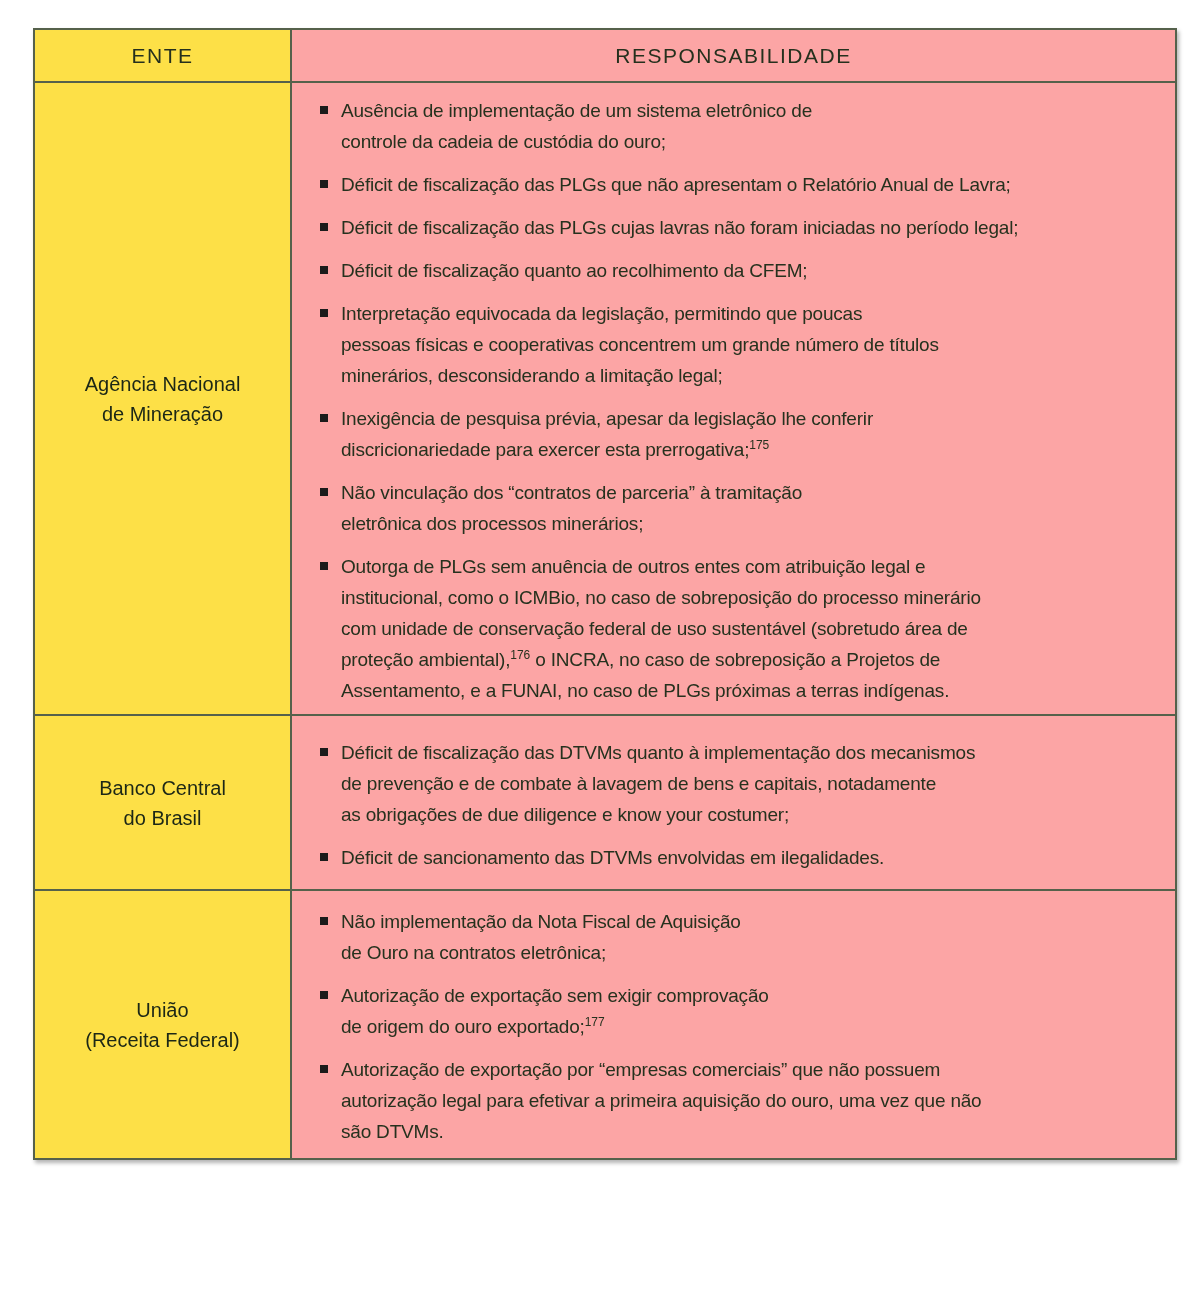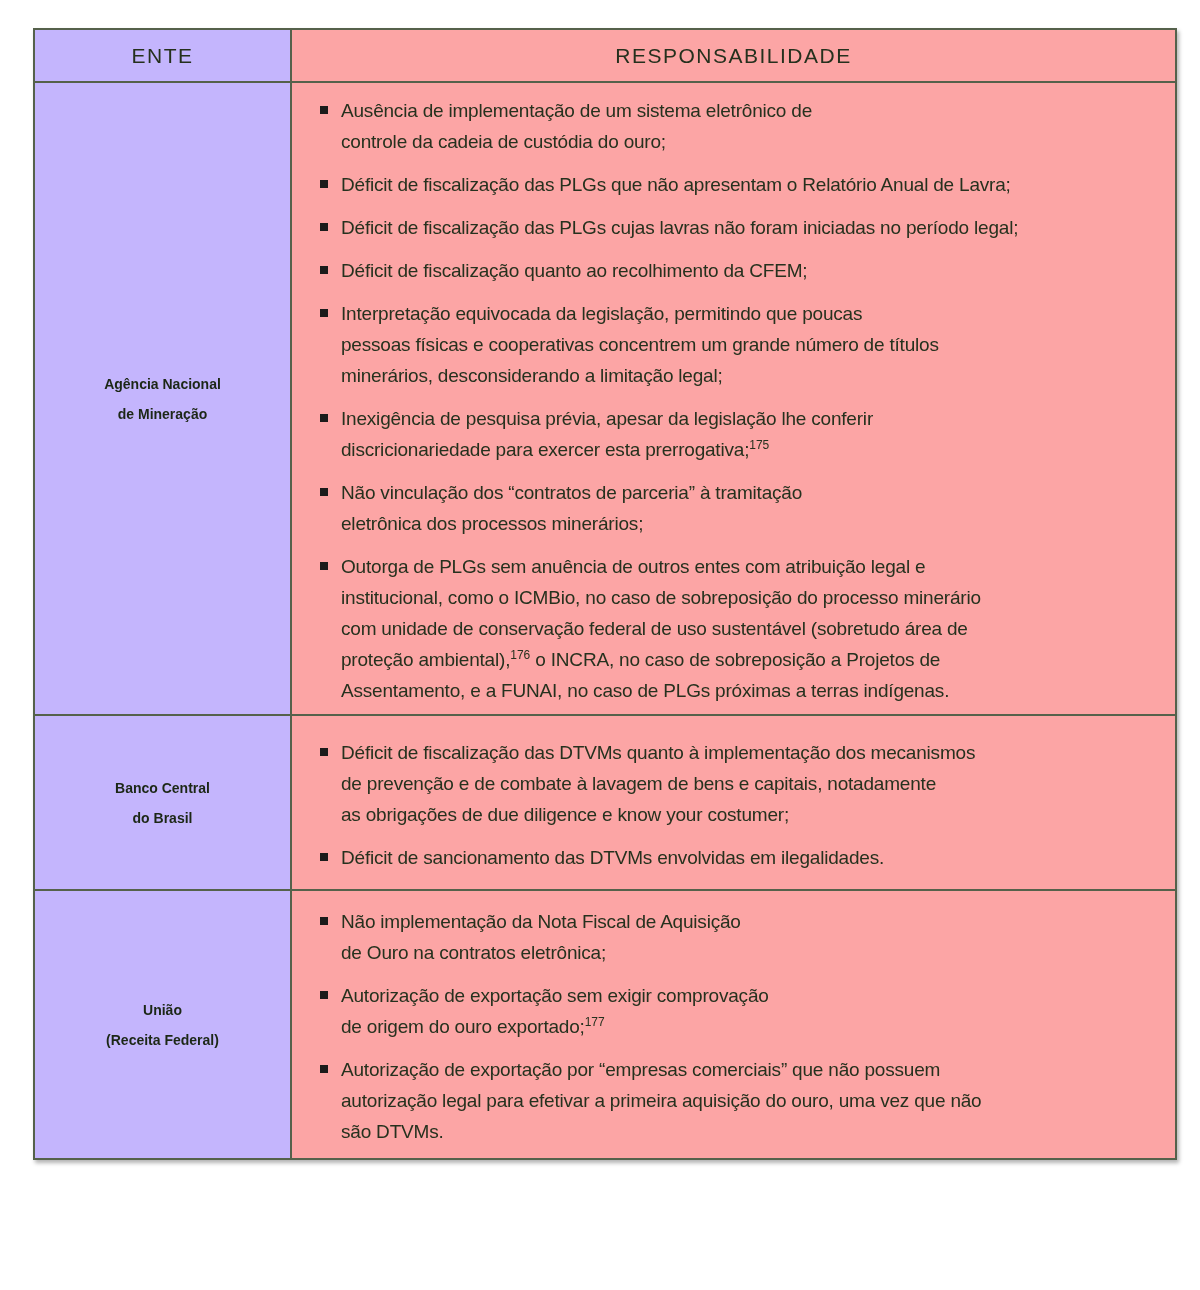--- a/index.html
+++ b/index.html
@@ -21,31 +21,31 @@
   }
 
   table.resp-table {
     border-collapse:collapse; table-layout:fixed;
     width:1134px;
     border:2px solid #6e7464;
     box-shadow:2px 3px 4px rgba(0,0,0,.3);
   }
   .resp-table th, .resp-table td { border:2px solid #55614b; }
 
-  th.ente-h, td.ente-cell { width:253px; background:#c4b5fd; }
+  th.ente-h, td.ente-cell { width:253px; background:#fde047; }
   th.resp-h, td.resp-cell { width:881px; background:#fca5a5; }
 
   .resp-table th {
     height:49px; font-weight:400; font-size:21px;
     letter-spacing:1.5px; color:#25301d; text-align:center;
   }
 
   td.ente-cell { text-align:center; vertical-align:middle; }
   .ente-name {
-    font-weight:700; font-size:14px; line-height:30px;
+    font-weight:400; font-size:20px; line-height:30px;
     color:#1c2716; white-space:pre-line;
   }
 
   td.resp-cell { vertical-align:middle; padding:12px 8px 8px 26px; }
   ul.bullets { list-style:none; margin:0; padding:0; }
   li.bullet {
     position:relative; padding-left:23px; margin:12px 0;
     font-size:19px; line-height:31px; letter-spacing:-0.2px; color:#26311e;
   }
   li.bullet:first-child { margin-top:0; }

